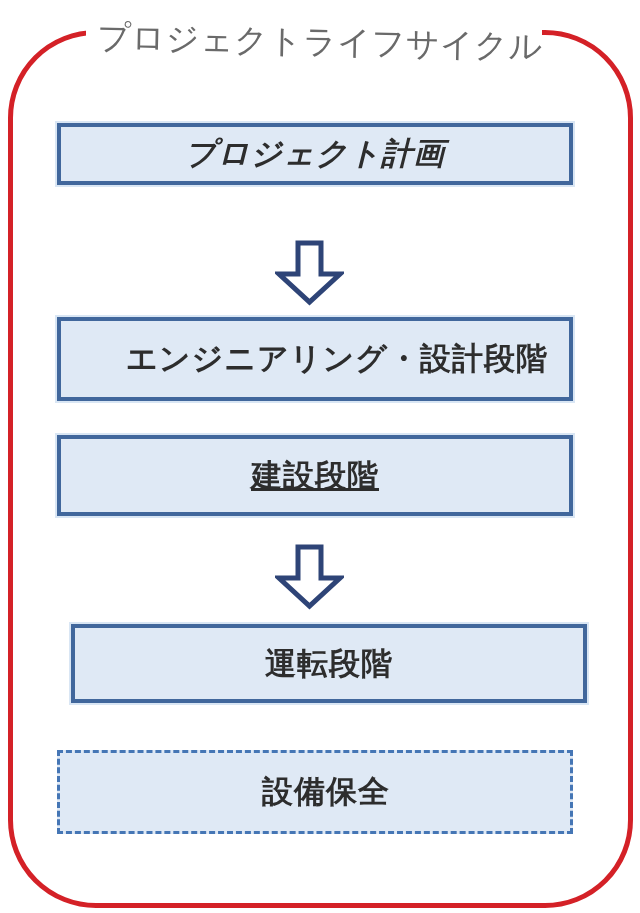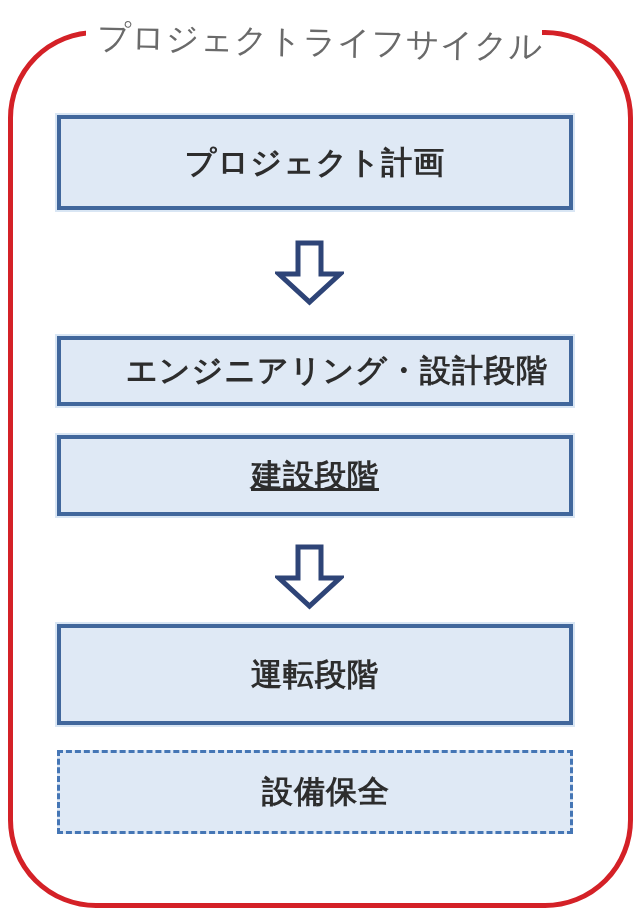--- a/index.html
+++ b/index.html
@@ -53,24 +53,24 @@
     box-shadow: 0 0 0 2px rgba(170, 200, 230, 0.45);
     display: flex;
     align-items: center;
     justify-content: center;
     font-size: 31px;
     font-weight: 600;
     color: #2d2d2d;
     letter-spacing: 1px;
     white-space: nowrap;
   }
-  .box-1 { top: 115px; height: 95px; }
-  .box-2 { top: 336px; height: 70px; padding-left: 44px; }
+  .box-1 { top: 123px; height: 62px; font-style: italic; }
+  .box-2 { top: 317px; height: 84px; padding-left: 44px; }
   .box-3 { top: 435px; height: 81px; text-decoration: underline; }
-  .box-4 { top: 624px; height: 101px; }
+  .box-4 { top: 624px; height: 79px; margin-left: 14px; }
   .box-5 {
     top: 750px; height: 84px;
     border: 3px dashed #4576b5;
     box-shadow: none;
     padding-left: 22px;
   }
   .down-arrow {
     position: absolute;
     left: 275px;
     width: 69px;

